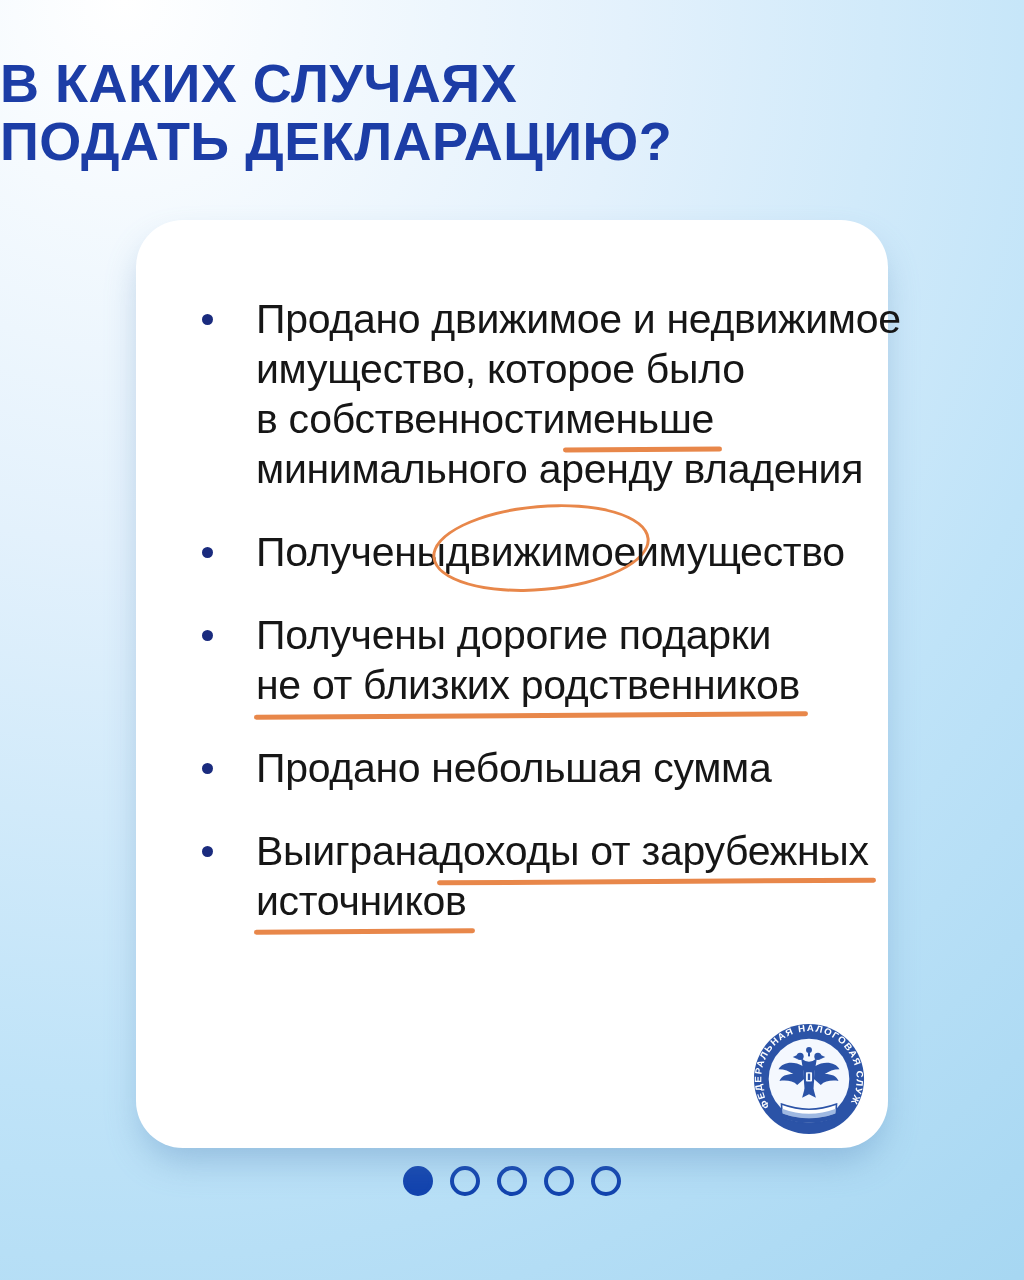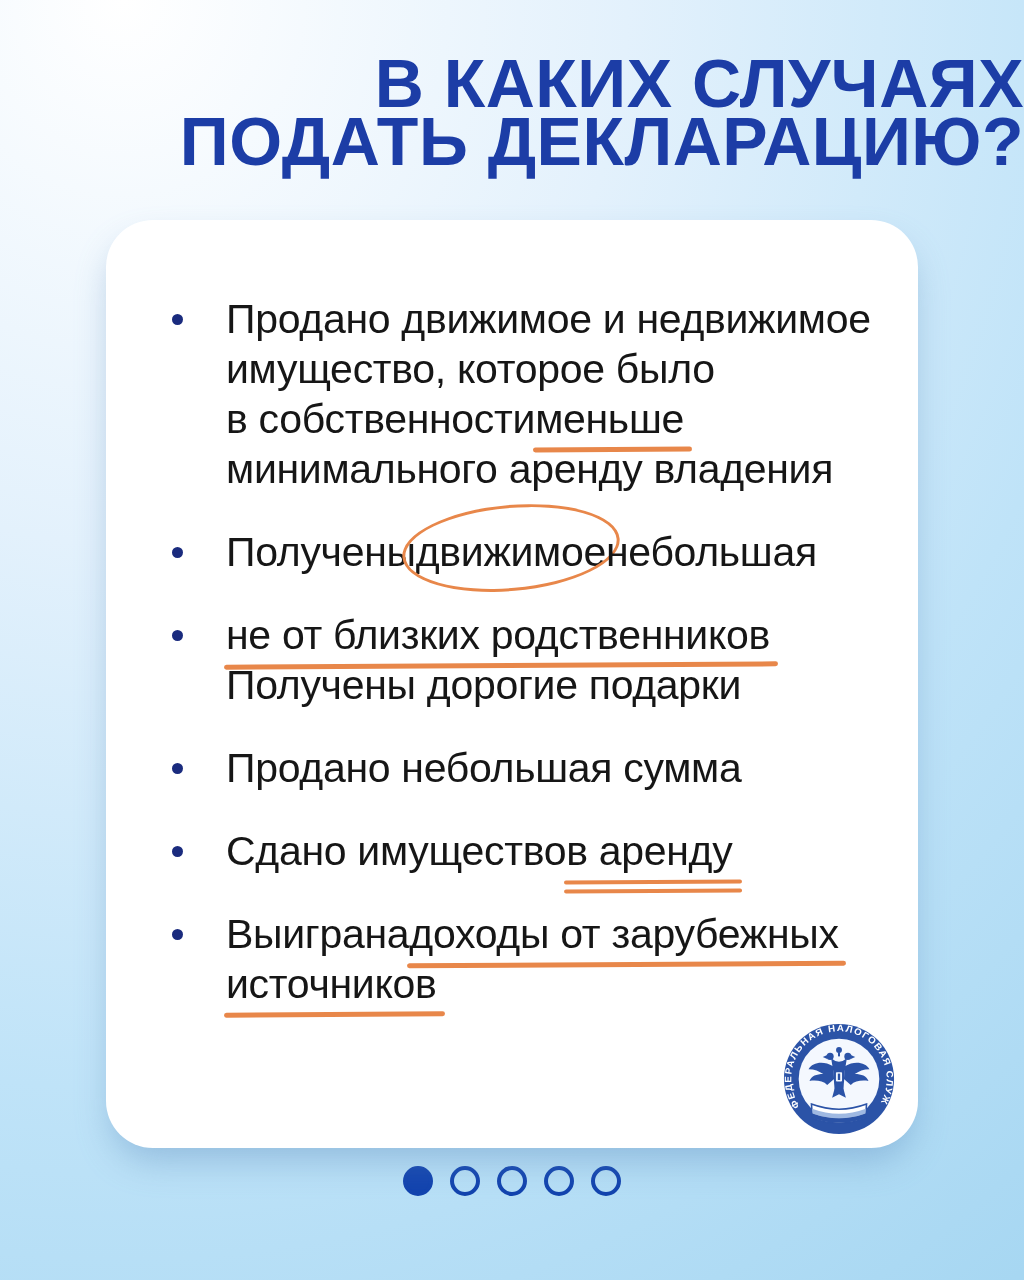--- a/index.html
+++ b/index.html
@@ -12,30 +12,30 @@
   }
   *{box-sizing:border-box;}
   html,body{margin:0;padding:0;}
   body{
     width:1024px;height:1280px;overflow:hidden;
     font-family:"Liberation Sans","DejaVu Sans",sans-serif;
     background:radial-gradient(145% 125% at 12% 0%, #ffffff 0%, #e3f1fc 34%, #bfe3f8 68%, #a7d7f2 100%);
   }
   .title{
     padding-top:54px;
-    text-align:right;
+    text-align:left;
     color:var(--title-blue);
     font-weight:700;
-    font-size:68px;
+    font-size:54px;
     line-height:58px;
     letter-spacing:.5px;
   }
   .card{
     position:relative;
-    width:812px;height:928px;
+    width:752px;height:928px;
     margin:50px auto 0;
     background:#ffffff;
     border-radius:47px;
     box-shadow:0 18px 35px -6px rgba(95,143,190,.45);
   }
   .case-list{
     position:absolute;
     left:0;top:0;right:0;
     padding:74px 36px 0 66px;
   }
@@ -96,40 +96,34 @@
         <div class="item-text">
           <div class="line"><span class="seg s-plain">Продано движимое и недвижимое</span></div>
           <div class="line"><span class="seg s-plain">имущество, которое было</span></div>
           <div class="line"><span class="seg s-plain">в собственности </span><span class="seg s-underline">меньше</span></div>
           <div class="line"><span class="seg s-plain">минимального аренду владения</span></div>
         </div>
       </div>
       <div class="item">
         <span class="bullet"></span>
         <div class="item-text">
-          <div class="line"><span class="seg s-plain">Получены </span><span class="seg s-circled">движимое</span><span class="seg s-plain"> небольшая</span></div>
+          <div class="line"><span class="seg s-plain">Получены </span><span class="seg s-circled">движимое</span><span class="seg s-plain"> имущество</span></div>
         </div>
       </div>
       <div class="item">
         <span class="bullet"></span>
         <div class="item-text">
+          <div class="line"><span class="seg s-plain">Получены дорогие подарки</span></div>
           <div class="line"><span class="seg s-underline">не от близких родственников</span></div>
-          <div class="line"><span class="seg s-plain">Получены дорогие подарки</span></div>
         </div>
       </div>
       <div class="item">
         <span class="bullet"></span>
         <div class="item-text">
           <div class="line"><span class="seg s-plain">Продано небольшая сумма</span></div>
-        </div>
-      </div>
-      <div class="item">
-        <span class="bullet"></span>
-        <div class="item-text">
-          <div class="line"><span class="seg s-plain">Сдано имущество </span><span class="seg s-double-underline">в аренду</span></div>
         </div>
       </div>
       <div class="item">
         <span class="bullet"></span>
         <div class="item-text">
           <div class="line"><span class="seg s-plain">Выиграна </span><span class="seg s-underline">доходы от зарубежных</span></div>
           <div class="line"><span class="seg s-underline">источников</span></div>
         </div>
       </div>
     </div>

